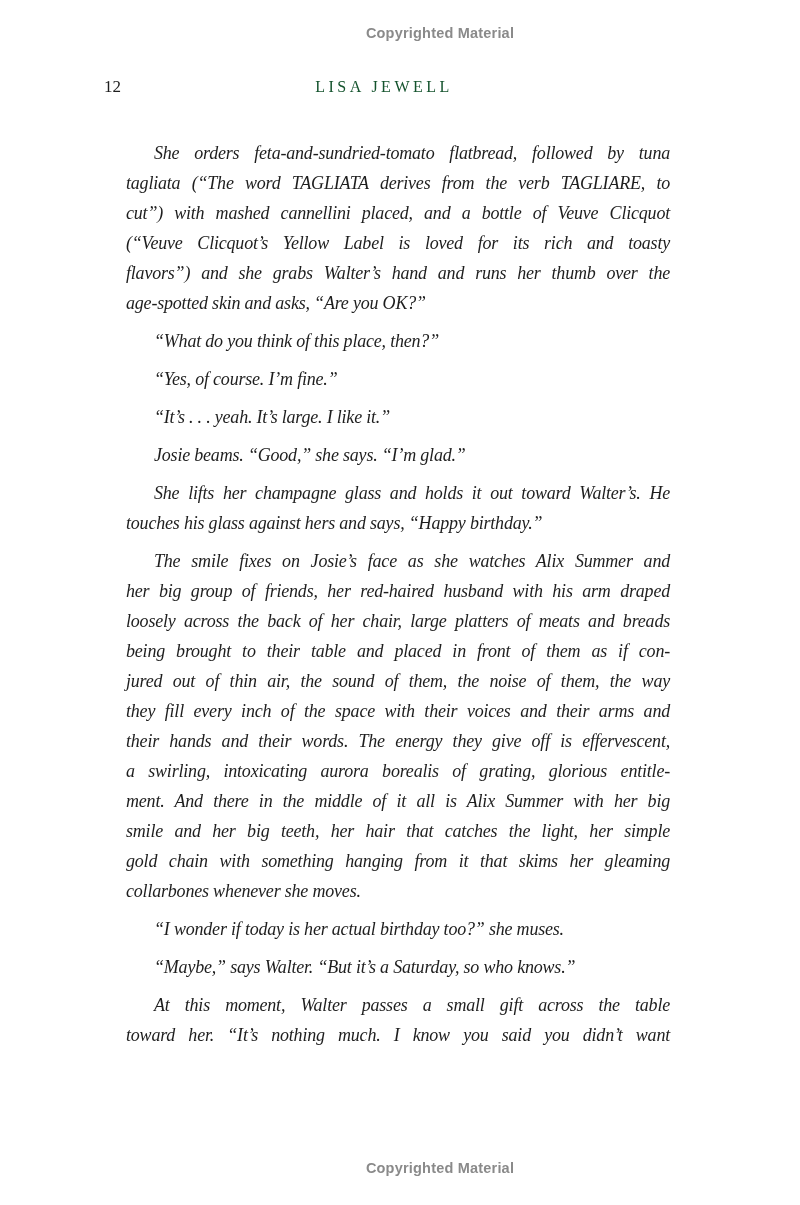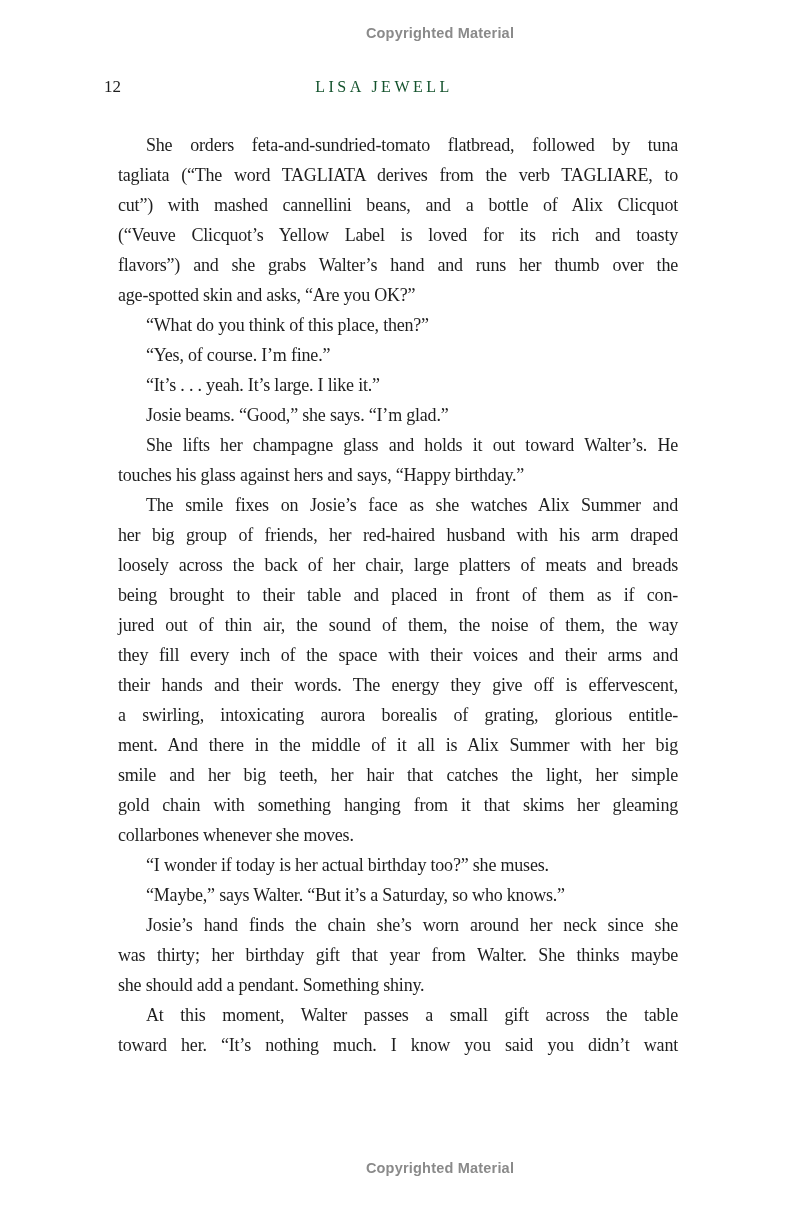--- a/index.html
+++ b/index.html
@@ -60,21 +60,21 @@
 
   .body-text {
     position: absolute;
     top: 130px;
     left: 118px;
     width: 560px;
     font-size: 18px;
     letter-spacing: -0.2px;
     color: #1e1e1e;
   }
-  .para { margin: 0; padding: 0; }
+  .para { margin: 8px; padding: 0; font-style: italic; }
   .line {
     height: 30px;
     line-height: 30px;
     text-align: justify;
     text-align-last: justify;
     white-space: normal;
   }
   .line.first { padding-left: 28px; }
   .line.last { text-align-last: left; }
 </style>
@@ -87,21 +87,21 @@
 
   <div class="running-header">
     <span class="page-number">12</span>
     <span class="header-title">LISA JEWELL</span>
   </div>
 
   <div class="body-text">
       <div class="para">
         <div class="line first">She orders feta-and-sundried-tomato flatbread, followed by tuna</div>
         <div class="line">tagliata (“The word TAGLIATA derives from the verb TAGLIARE, to</div>
-        <div class="line">cut”) with mashed cannellini beans, and a bottle of Alix Clicquot</div>
+        <div class="line">cut”) with mashed cannellini placed, and a bottle of Veuve Clicquot</div>
         <div class="line">(“Veuve Clicquot’s Yellow Label is loved for its rich and toasty</div>
         <div class="line">flavors”) and she grabs Walter’s hand and runs her thumb over the</div>
         <div class="line last">age-spotted skin and asks, “Are you OK?”</div>
       </div>
       <div class="para">
         <div class="line first last">“What do you think of this place, then?”</div>
       </div>
       <div class="para">
         <div class="line first last">“Yes, of course. I’m fine.”</div>
       </div>
@@ -129,25 +129,20 @@
         <div class="line">gold chain with something hanging from it that skims her gleaming</div>
         <div class="line last">collarbones whenever she moves.</div>
       </div>
       <div class="para">
         <div class="line first last">“I wonder if today is her actual birthday too?” she muses.</div>
       </div>
       <div class="para">
         <div class="line first last">“Maybe,” says Walter. “But it’s a Saturday, so who knows.”</div>
       </div>
       <div class="para">
-        <div class="line first">Josie’s hand finds the chain she’s worn around her neck since she</div>
-        <div class="line">was thirty; her birthday gift that year from Walter. She thinks maybe</div>
-        <div class="line last">she should add a pendant. Something shiny.</div>
-      </div>
-      <div class="para">
         <div class="line first">At this moment, Walter passes a small gift across the table</div>
         <div class="line">toward her. “It’s nothing much. I know you said you didn’t want</div>
       </div>
     </div>
 
   <div class="notice notice-bottom">Copyrighted Material</div>
 
 </div>
 
 </body></html>

